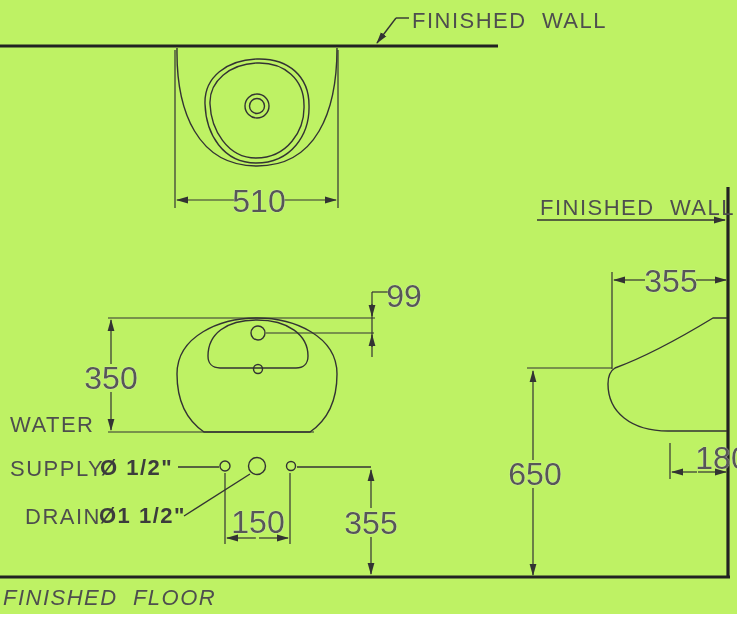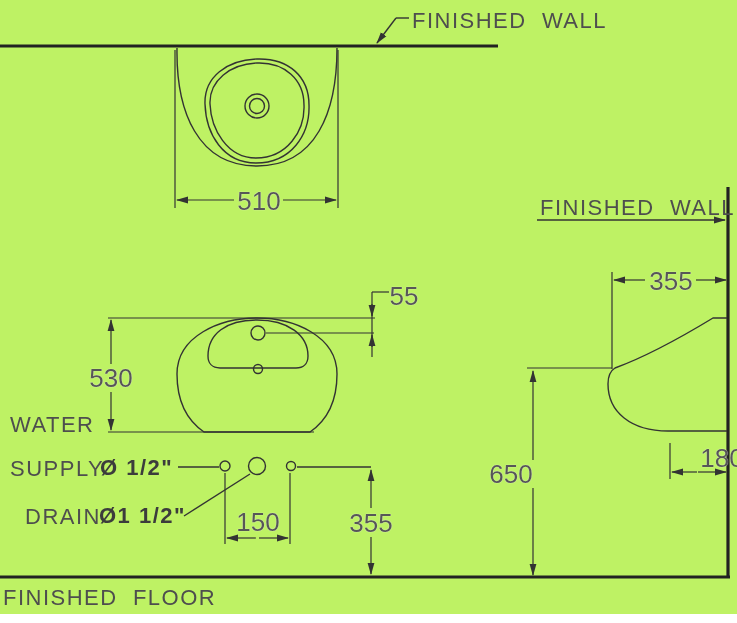--- a/index.html
+++ b/index.html
@@ -15,21 +15,21 @@
     position:absolute;
     color:#4e4e4e;
     font-size:22px;
     letter-spacing:1.5px;
     white-space:pre;
     line-height:1.0;
   }
   .dim{
     position:absolute;
     color:#575757;
-    font-size:26px;
+    font-size:32px;
     letter-spacing:0px;
     white-space:pre;
     line-height:1.0;
     transform:translate(-50%,-50%);
     text-shadow:0 0 1px #ffffff;
   }
   .bold{font-weight:bold;color:#3c3c3c;}
 </style>
 </head>
 <body>
@@ -138,30 +138,30 @@
         <line x1="533" y1="460" x2="533" y2="371" marker-end="url(#arr)"></line>
         <line x1="533" y1="488" x2="533" y2="575" marker-end="url(#arr)"></line>
       </g>
     </g>
 
     <line x1="0" y1="577" x2="730" y2="577" stroke="#222222" stroke-width="3.2"></line>
   </svg>
 
   <div class="lbl" style="left:412px;top:10px;">FINISHED  WALL</div>
   <div class="lbl" style="left:540px;top:197px;">FINISHED  WALL</div>
-  <div class="lbl" style="left:3px;top:587px;">FINISHED  FLOOR</div>
+  <div class="lbl" style="left:3px;top:587px;font-style:italic;">FINISHED  FLOOR</div>
 
   <div class="lbl" style="left:10px;top:414px;">WATER</div>
   <div class="lbl" style="left:10px;top:458px;">SUPPLY</div>
   <div class="lbl bold" style="left:100px;top:457px;">Ø 1/2"</div>
   <div class="lbl" style="left:25px;top:506px;text-align:right;">DRAIN</div>
   <div class="lbl bold" style="left:99px;top:505px;">Ø1 1/2"</div>
 
   <div class="dim" style="left:259px;top:201px;">510</div>
-  <div class="dim" style="left:111px;top:378px;">530</div>
-  <div class="dim" style="left:404px;top:296px;">55</div>
+  <div class="dim" style="left:111px;top:378px;">350</div>
+  <div class="dim" style="left:404px;top:296px;">99</div>
   <div class="dim" style="left:258px;top:522px;">150</div>
   <div class="dim" style="left:371px;top:523px;">355</div>
   <div class="dim" style="left:671px;top:281px;">355</div>
   <div class="dim" style="left:722px;top:458px;">180</div>
-  <div class="dim" style="left:511px;top:474px;">650</div>
+  <div class="dim" style="left:535px;top:474px;">650</div>
 
 </div>
 
 </body></html>

